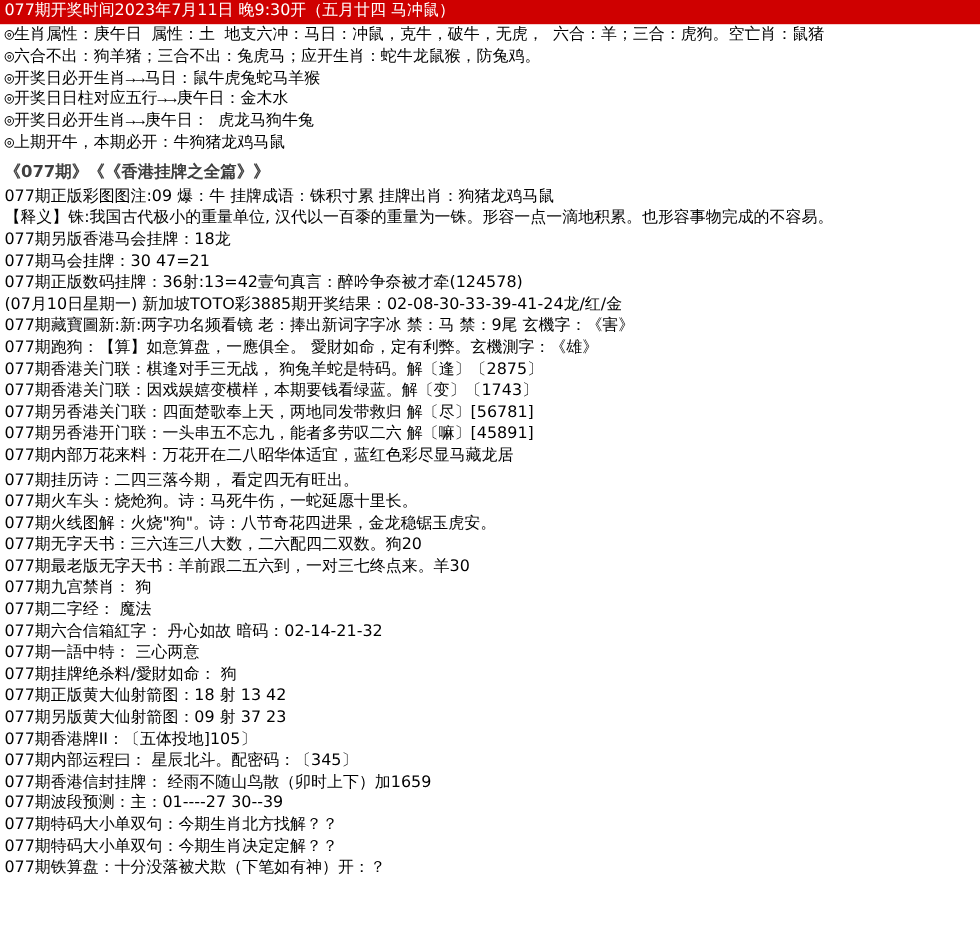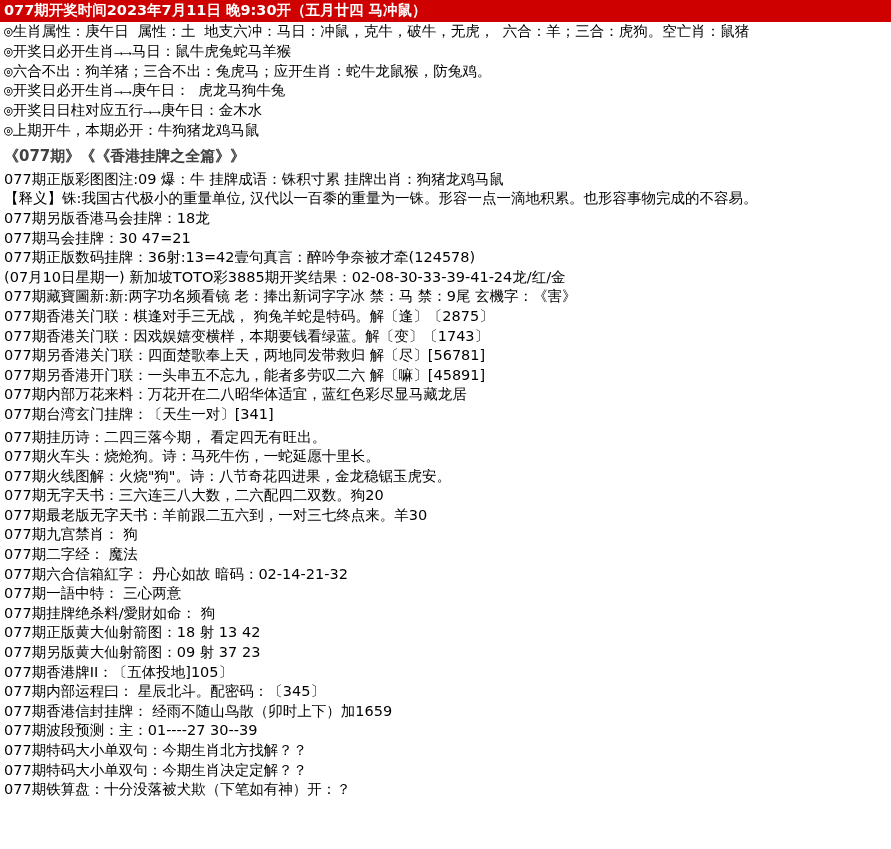--- a/index.html
+++ b/index.html
@@ -17,21 +17,21 @@
   .page {
     width: 891px;
     height: 849px;
     position: relative;
     box-sizing: border-box;
   }
   .header-bar {
     background: #cf0000;
     color: #ffffff;
     font-size: 14.5px;
-    font-weight: bold;
+    font-weight: normal;
     line-height: 19px;
     padding: 1px 2px 2px 4px;
     white-space: nowrap;
     letter-spacing: 0px;
   }
   .body-area {
     padding: 1px 4px 0 4px;
   }
   .line {
     font-size: 14.5px;
@@ -60,47 +60,47 @@
 <div class="page">
 
   <div class="header-bar">
     <span>077期开奖时间2023年7月11日    晚9:30开（五月廿四  马冲鼠）</span>
   </div>
 
   <div class="body-area">
 
     <div class="hdr-grp">
       <div class="line">◎生肖属性：庚午日  属性：土  地支六冲：马日：冲鼠，克牛，破牛，无虎，    六合：羊；三合：虎狗。空亡肖：鼠猪</div>
+      <div class="line">◎六合不出：狗羊猪；三合不出：兔虎马；应开生肖：蛇牛龙鼠猴，防兔鸡。</div>
       <div class="line">◎开奖日必开生肖→→马日：鼠牛虎兔蛇马羊猴</div>
-      <div class="line">◎六合不出：狗羊猪；三合不出：兔虎马；应开生肖：蛇牛龙鼠猴，防兔鸡。</div>
+      <div class="line">◎开奖日日柱对应五行→→庚午日：金木水</div>
       <div class="line">◎开奖日必开生肖→→庚午日：  虎龙马狗牛兔</div>
-      <div class="line">◎开奖日日柱对应五行→→庚午日：金木水</div>
       <div class="line">◎上期开牛，本期必开：牛狗猪龙鸡马鼠</div>
     </div>
 
     <div class="gap-sm"></div>
 
     <div class="sec-title">《077期》《《香港挂牌之全篇》》</div>
 
     <div class="gap-sm"></div>
 
     <div>
       <div class="line">077期正版彩图图注:09  爆：牛  挂牌成语：铢积寸累  挂牌出肖：狗猪龙鸡马鼠</div>
       <div class="line">【释义】铢:我国古代极小的重量单位, 汉代以一百黍的重量为一铢。形容一点一滴地积累。也形容事物完成的不容易。</div>
       <div class="line">077期另版香港马会挂牌：18龙</div>
       <div class="line">077期马会挂牌：30  47=21</div>
       <div class="line">077期正版数码挂牌：36射:13=42壹句真言：醉吟争奈被才牵(124578)</div>
       <div class="line">(07月10日星期一) 新加坡TOTO彩3885期开奖结果：02-08-30-33-39-41-24龙/红/金</div>
       <div class="line">077期藏寶圖新:新:两字功名频看镜  老：捧出新词字字冰  禁：马  禁：9尾  玄機字：《害》</div>
+      <div class="line">077期跑狗：【算】如意算盘，一應俱全。  愛財如命，定有利弊。玄機測字：《雄》</div>
       <div class="line">077期香港关门联：棋逢对手三无战，  狗兔羊蛇是特码。解〔逢〕〔2875〕</div>
       <div class="line">077期香港关门联：因戏娱嬉变横样，本期要钱看绿蓝。解〔变〕〔1743〕</div>
       <div class="line">077期另香港关门联：四面楚歌奉上天，两地同发带救归  解〔尽〕[56781]</div>
       <div class="line">077期另香港开门联：一头串五不忘九，能者多劳叹二六  解〔嘛〕[45891]</div>
       <div class="line">077期内部万花来料：万花开在二八昭华体适宜，蓝红色彩尽显马藏龙居</div>
-      <div class="line">077期台湾玄门挂牌：〔天生一对〕[341]</div>
       <div class="gap-sm"></div>
       <div class="line">077期挂历诗：二四三落今期， 看定四无有旺出。</div>
       <div class="line">077期火车头：烧炝狗。诗：马死牛伤，一蛇延愿十里长。</div>
       <div class="line">077期火线图解：火烧"狗"。诗：八节奇花四进果，金龙稳锯玉虎安。</div>
       <div class="line">077期无字天书：三六连三八大数，二六配四二双数。狗20</div>
       <div class="line">077期最老版无字天书：羊前跟二五六到，一对三七终点来。羊30</div>
       <div class="line">077期九宫禁肖：  狗</div>
       <div class="line">077期二字经：  魔法</div>
       <div class="line">077期六合信箱紅字：  丹心如故  暗码：02-14-21-32</div>
       <div class="line">077期一語中特：  三心两意</div>

